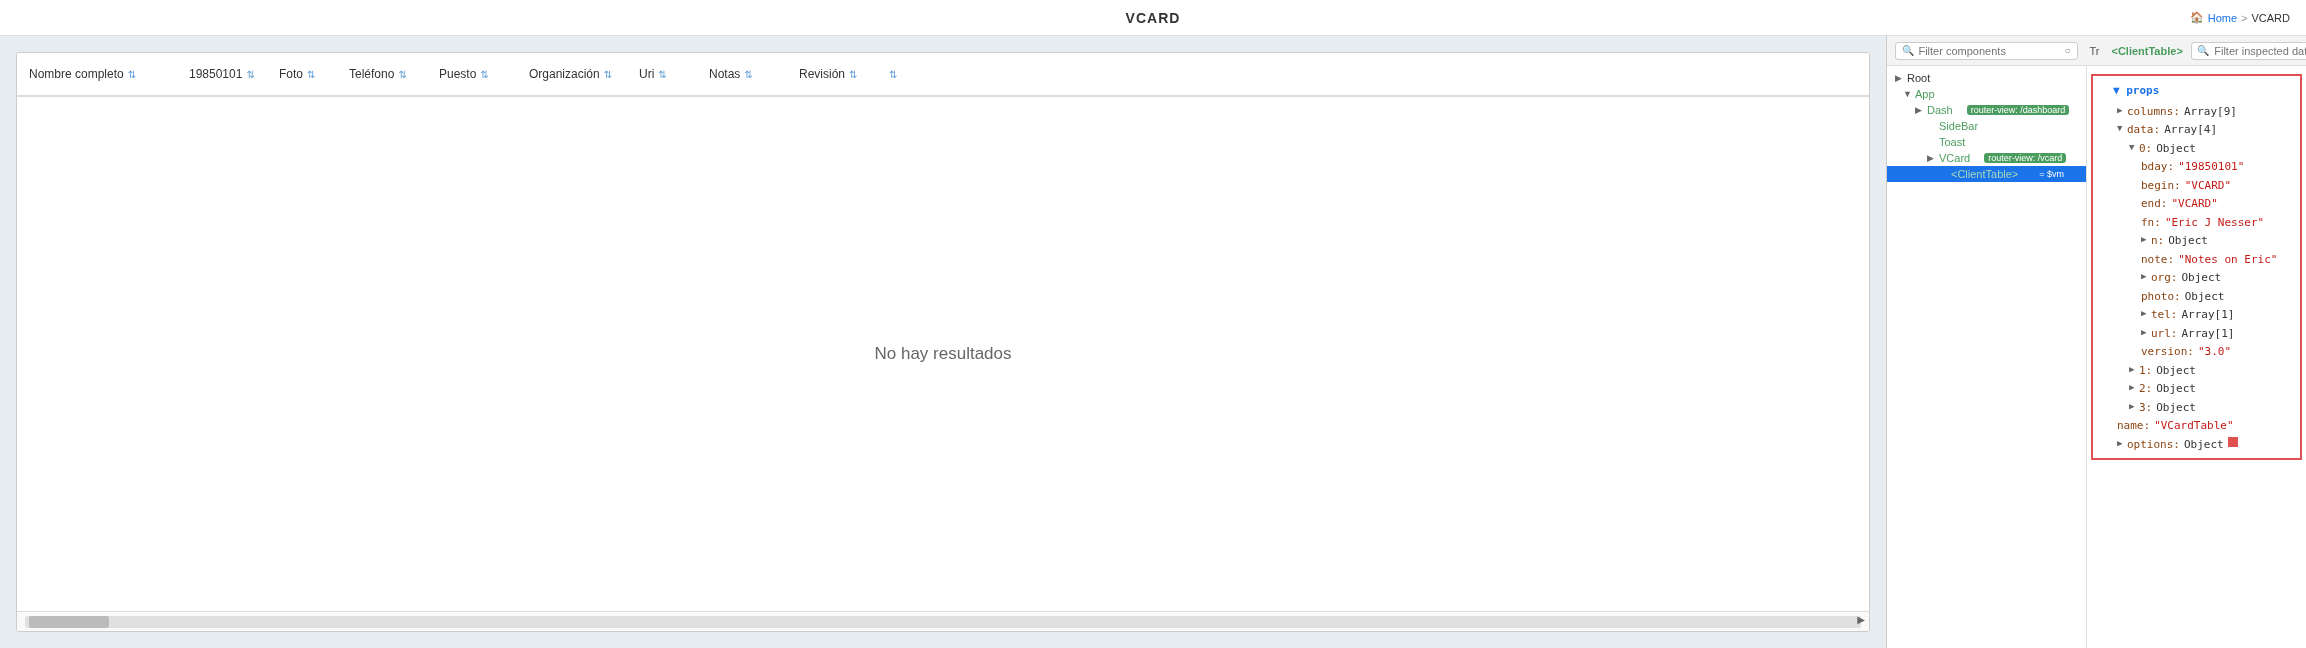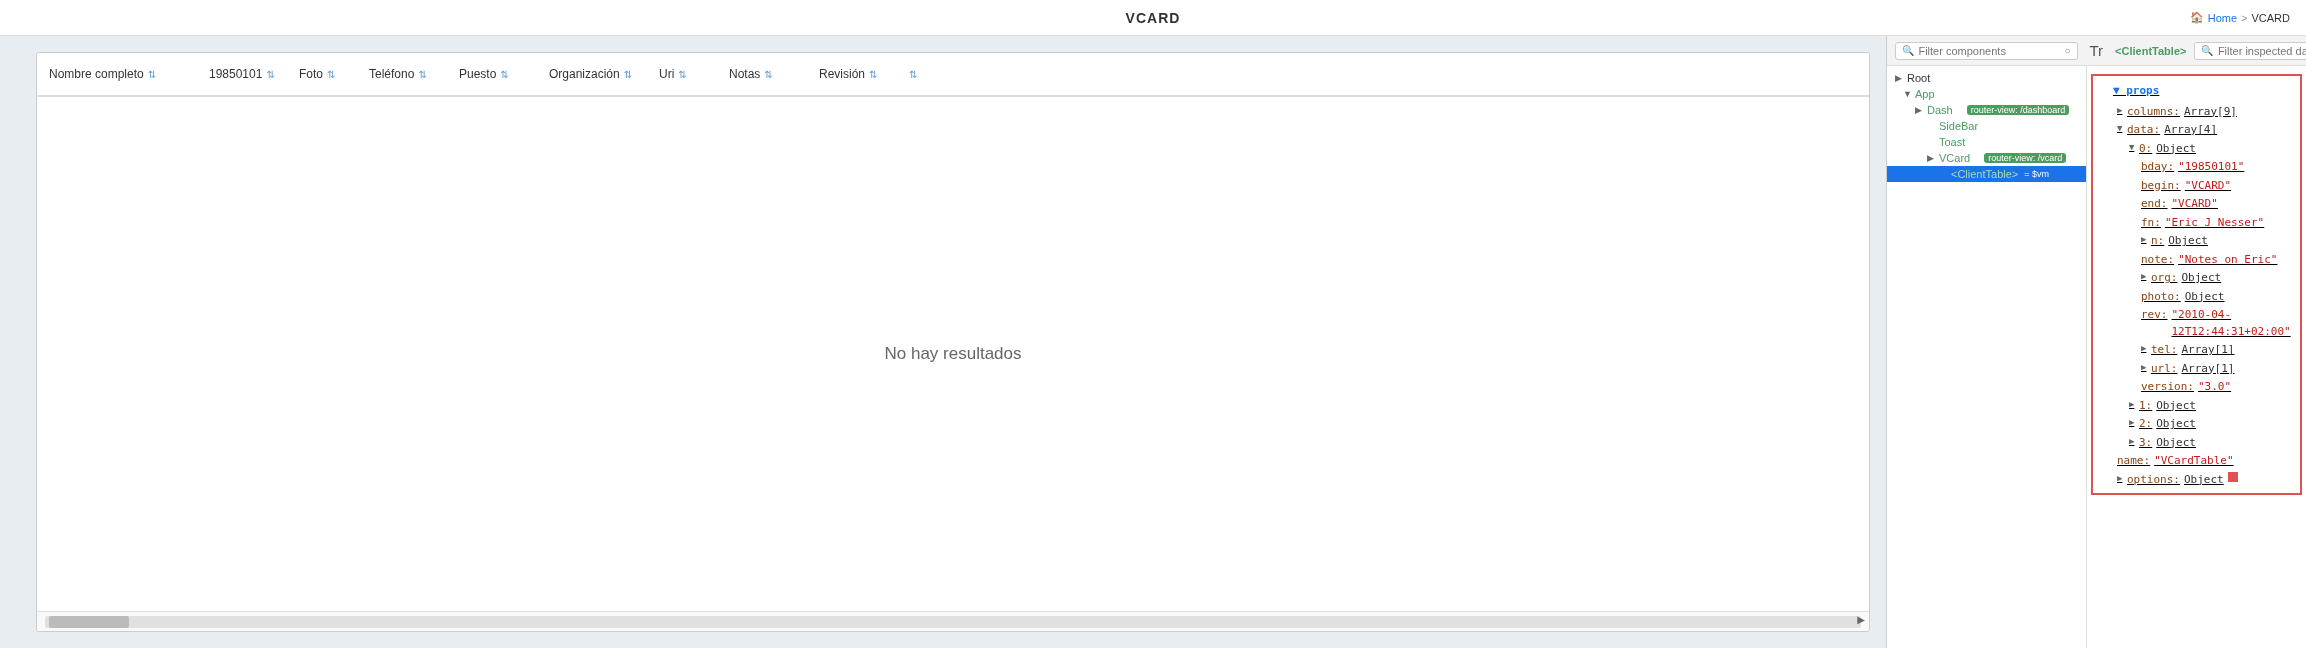--- a/index.html
+++ b/index.html
@@ -67,21 +67,20 @@
     }
 
     .table-container {
       background: white;
       border: 1px solid #ccc;
       border-radius: 3px;
       overflow: hidden;
       flex: 1;
       display: flex;
       flex-direction: column;
-      margin-left: 20px;
     }
 
     .table-header {
       display: flex;
       align-items: center;
       border-bottom: 2px solid #ddd;
       padding: 8px 12px;
       background: white;
       min-height: 44px;
     }
@@ -196,21 +195,21 @@
       color: #555;
     }
     .filter-icon {
       color: #888;
       font-size: 10px;
     }
     .devtools-btn {
       background: none;
       border: none;
       cursor: pointer;
-      font-size: 15px;
+      font-size: 11px;
       color: #555;
       padding: 2px 4px;
     }
     .devtools-title {
       font-size: 11px;
       color: #4a9d5e;
       font-weight: bold;
     }
     .filter-data-input-wrap {
       display: flex;
@@ -292,21 +291,20 @@
       border: 2px solid #e05252;
       margin: 4px;
       padding: 4px;
     }
 
     .prop-row {
       padding: 1px 8px;
       display: flex;
       align-items: flex-start;
       line-height: 1.5;
-      text-decoration: underline;
     }
     .prop-key {
       color: #8b4513;
       margin-right: 4px;
       white-space: nowrap;
     }
     .prop-value {
       color: #333;
     }
     .prop-value.string { color: #c41a16; }
@@ -454,21 +452,21 @@
           <span class="tree-label">Toast</span>
         </div>
         <div class="tree-item indent-3">
           <span class="arrow">▶</span>
           <span class="tree-label">VCard</span>
           <span class="tree-badge">router-view: /vcard</span>
         </div>
         <div class="tree-item indent-4 selected">
           <span class="arrow"></span>
           <span class="tree-label">&lt;ClientTable&gt;</span>
-          <span style="margin-left:4px;font-size:9px;">= $vm</span>
+          <span style="margin-left:19px;font-size:9px;">= $vm</span>
         </div>
       </div>
 
       <div class="props-panel">
         <div class="props-border">
 
           <div class="prop-row prop-indent-0">
             <span class="prop-section-header">▼ props</span>
           </div>
 
@@ -518,24 +516,20 @@
           <div class="prop-row prop-indent-3">
             <span class="expand-arrow">▶</span>
             <span class="prop-key">org:</span>
             <span class="prop-value">Object</span>
           </div>
           <div class="prop-row prop-indent-3">
             <span class="prop-key">photo:</span>
             <span class="prop-value">Object</span>
           </div>
           <div class="prop-row prop-indent-3">
-            <span class="prop-key">rev:</span>
-            <span class="prop-value string">"2010-04-12T12:44:31+02:00"</span>
-          </div>
-          <div class="prop-row prop-indent-3">
             <span class="expand-arrow">▶</span>
             <span class="prop-key">tel:</span>
             <span class="prop-value">Array[1]</span>
           </div>
           <div class="prop-row prop-indent-3">
             <span class="expand-arrow">▶</span>
             <span class="prop-key">url:</span>
             <span class="prop-value">Array[1]</span>
           </div>
           <div class="prop-row prop-indent-3">

